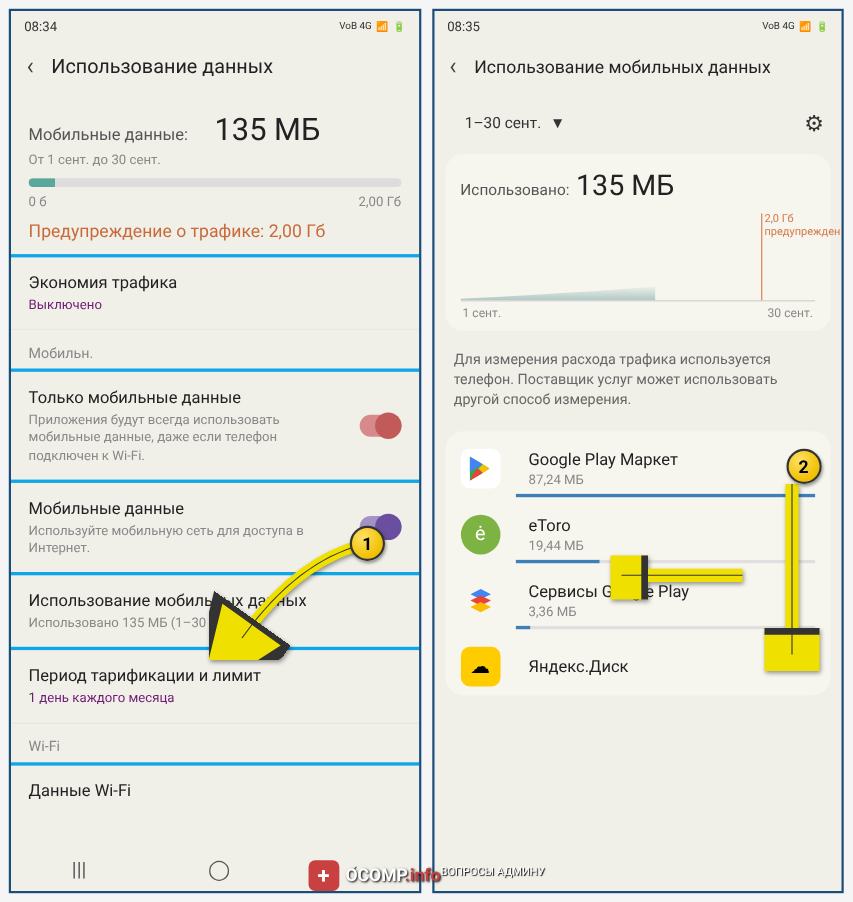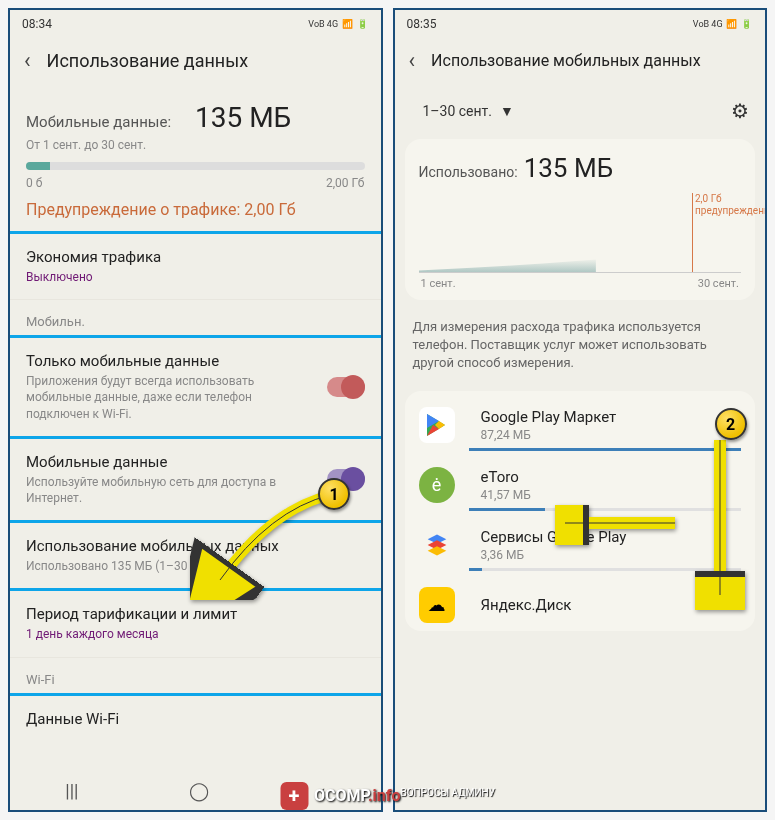--- a/index.html
+++ b/index.html
@@ -443,21 +443,21 @@
       </div>
       <div class="app-bar">
           <div class="app-bar-fill" style="width:100%;"></div>
         </div>
     </div>
 
     <div class="app-row">
       <div class="app-icon etoro">ė</div>
       <div class="app-info">
         <div class="app-name">eToro</div>
-        <div class="app-size">41,57 МБ</div>
+        <div class="app-size">19,44 МБ</div>
       </div>
       <div class="app-bar">
           <div class="app-bar-fill" style="width:28%;"></div>
         </div>
     </div>
 
     <div class="app-row">
       <div class="app-icon gps">
         <svg width="28" height="28" viewBox="0 0 24 24">
             <path d="M4 7l8-4 8 4-8 4z" fill="#4285f4"></path>

